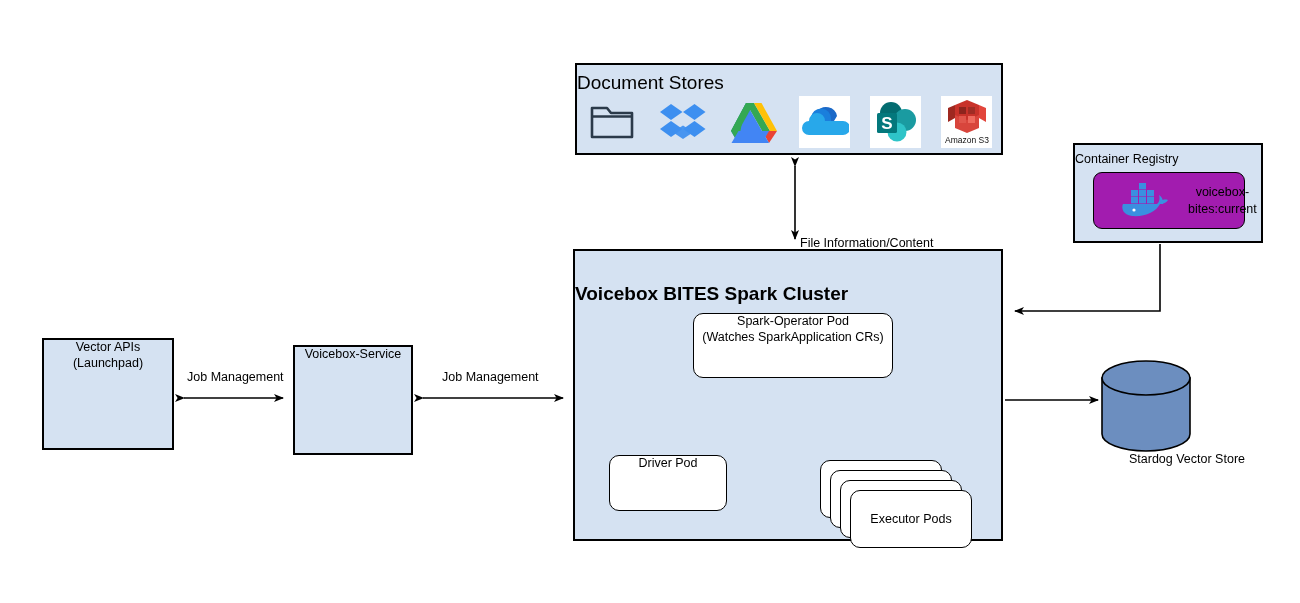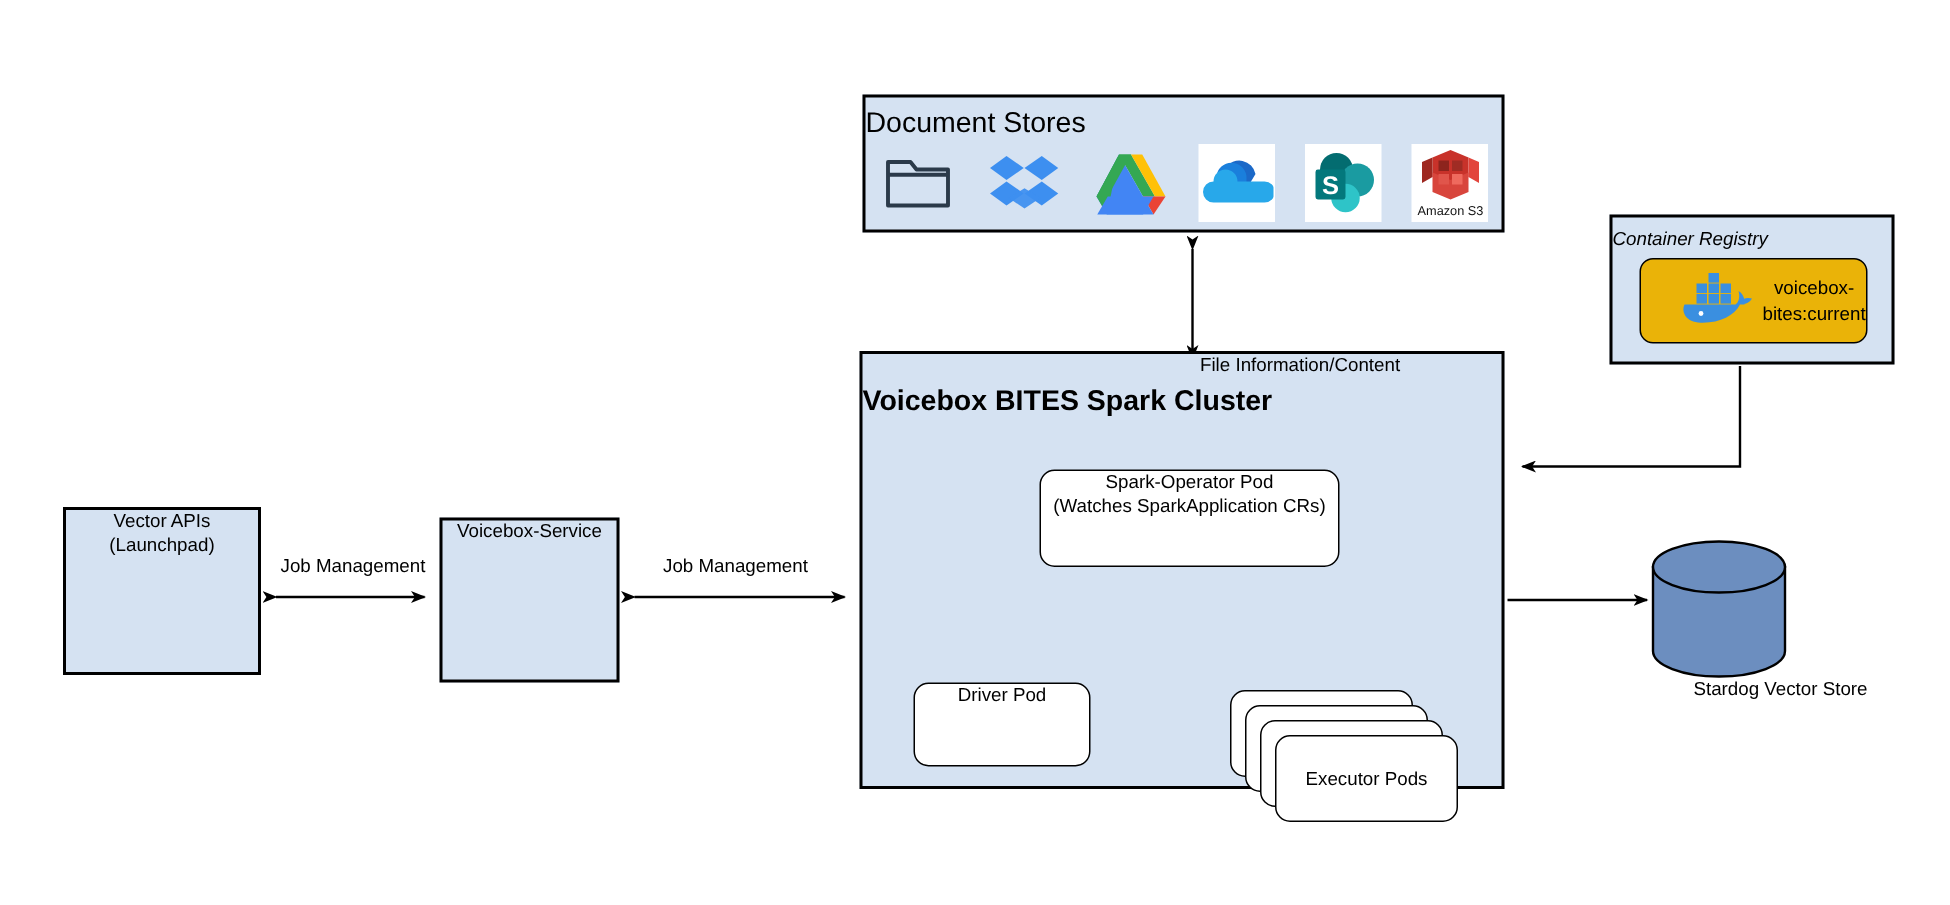--- a/index.html
+++ b/index.html
@@ -18,29 +18,29 @@
               justify-content:flex-start;padding-top:6px;}
   #doc-stores-title{font-size:19px;}
   #doc-icons{position:absolute;left:586px;top:96px;width:406px;height:52px;
              display:flex;align-items:center;gap:20px;}
   .dicon{width:54px;height:52px;display:flex;align-items:center;justify-content:center;}
   .dicon.framed{background:#fff;}
 
   
   #container-registry{left:1073px;top:143px;width:190px;height:100px;
                       flex-direction:column;justify-content:flex-start;padding-top:7px;}
-  #cr-title{font-size:12.5px;font-style:italic;}
+  #cr-title{font-size:12.5px;}
   #cr-card{position:absolute;left:1093px;top:172px;width:152px;height:57px;
-           background:#eab308;border:1.4px solid #000;border-radius:9px;
-           display:flex;align-items:center;gap:4px;padding:0 21px;box-sizing:border-box;}
+           background:#a21caf;border:1.4px solid #000;border-radius:9px;
+           display:flex;align-items:center;gap:17px;padding:0 21px;box-sizing:border-box;}
   #cr-card-label{font-size:12.5px;flex:1;text-align:center;line-height:1.3;}
 
   
-  #spark-cluster{left:573px;top:234px;width:430px;height:292px;
-                 flex-direction:column;justify-content:flex-start;padding-top:20px;}
+  #spark-cluster{left:573px;top:249px;width:430px;height:292px;
+                 flex-direction:column;justify-content:flex-start;padding-top:31px;}
   #spark-cluster-title{font-size:19px;font-weight:bold;}
 
   #spark-operator{left:693px;top:313px;width:200px;height:65px;font-size:12.5px;}
   #driver-pod{left:609px;top:455px;width:118px;height:56px;font-size:12.5px;}
 
   .exec-card{position:absolute;background:#fff;border:1.6px solid #000;border-radius:10px;margin-top:20px;}
   #exec1{left:820px;top:440px;width:120px;height:56px;}
   #exec2{left:830px;top:450px;width:120px;height:56px;}
   #exec3{left:840px;top:460px;width:120px;height:56px;}
   #exec4{left:850px;top:470px;width:120px;height:56px;display:flex;align-items:center;

